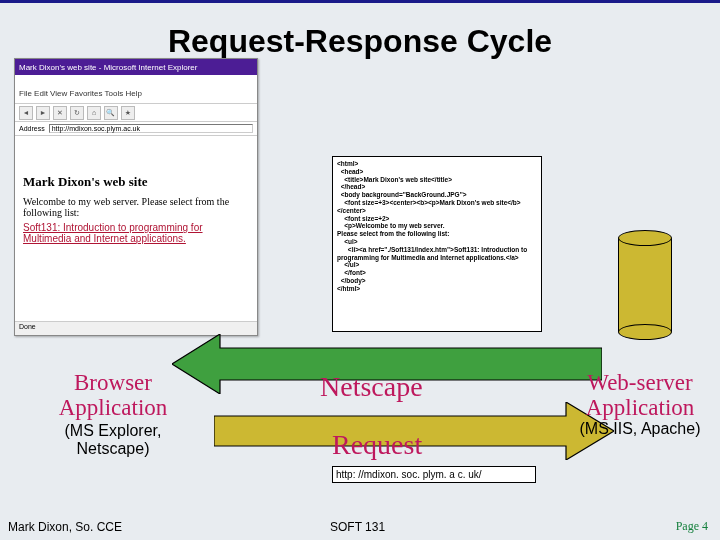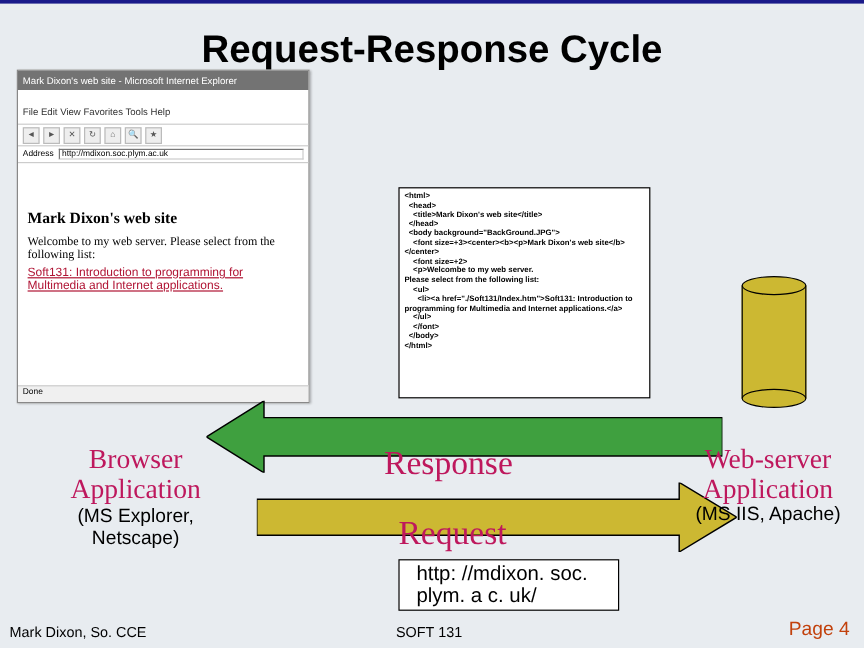--- a/index.html
+++ b/index.html
@@ -25,21 +25,21 @@
     position: absolute;
     left: 14px;
     top: 58px;
     width: 244px;
     height: 278px;
     background: #fff;
     border: 1px solid #888;
     box-shadow: 1px 1px 2px rgba(0,0,0,0.3);
   }
   .bw-titlebar {
-    background: #737373;
+    background: #4c1d95;
     height: 16px;
     font-size: 8px;
     color: #fff;
     padding: 2px 4px;
     display: flex;
     align-items: center;
   }
   .bw-menubar {
     height: 14px;
     font-size: 8px;
@@ -149,25 +149,25 @@
   .lbl-webserver { left: 570px; top: 370px; width: 140px; }
   .lbl-webserver-sub { left: 570px; top: 420px; width: 140px; }
 
   .lbl-response { left: 320px; top: 372px; font-size: 28px; font-family: Georgia, serif; }
   .lbl-request  { left: 332px; top: 430px; font-size: 28px; font-family: Georgia, serif; }
 
   .url-box {
     position: absolute;
     left: 332px;
     top: 466px;
-    width: 184px;
+    width: 204px;
     background: #fff;
     border: 1px solid #000;
-    font-size: 17px;
-    padding: 2px 14px;
+    font-size: 10px;
+    padding: 2px 3px;
     text-align: left;
     font-family: Arial, sans-serif;
     line-height: 1.1;
   }
 
   .footer-left {
     position: absolute;
     left: 8px;
     bottom: 6px;
     font-size: 12px;
@@ -179,23 +179,23 @@
     left: 330px;
     bottom: 6px;
     font-size: 12px;
     font-family: Arial, sans-serif;
     color: #000;
   }
   .footer-right {
     position: absolute;
     right: 12px;
     bottom: 6px;
-    font-size: 16px;
-    font-family: Liberation Sans, sans-serif;
-    color: #c2410c;
+    font-size: 12px;
+    font-family: Liberation Serif, serif;
+    color: #15803d;
   }
 
   
   .cylinder {
     position: absolute;
     left: 618px;
     top: 230px;
     width: 54px;
     height: 110px;
   }
@@ -310,21 +310,21 @@
   <polygon points="0,14 352,14 352,0 400,29 352,58 352,44 0,44" fill="#ccb832" stroke="#000" stroke-width="1.2"></polygon>
 </svg>
 
 <div class="label-box lbl-browser">
   <div class="lbl-big">Browser Application</div>
 </div>
 <div class="label-box lbl-browser-sub">
   <div class="lbl-sm">(MS Explorer, Netscape)</div>
 </div>
 
-<div class="label-box lbl-response lbl-big">Response</div>
+<div class="label-box lbl-response lbl-big">Netscape</div>
 <div class="label-box lbl-request lbl-big">Request</div>
 
 <div class="label-box lbl-webserver">
   <div class="lbl-big">Web-server Application</div>
 </div>
 <div class="label-box lbl-webserver-sub">
   <div class="lbl-sm">(MS IIS, Apache)</div>
 </div>
 
 <div class="url-box">http: //mdixon. soc. plym. a c. uk/</div>

